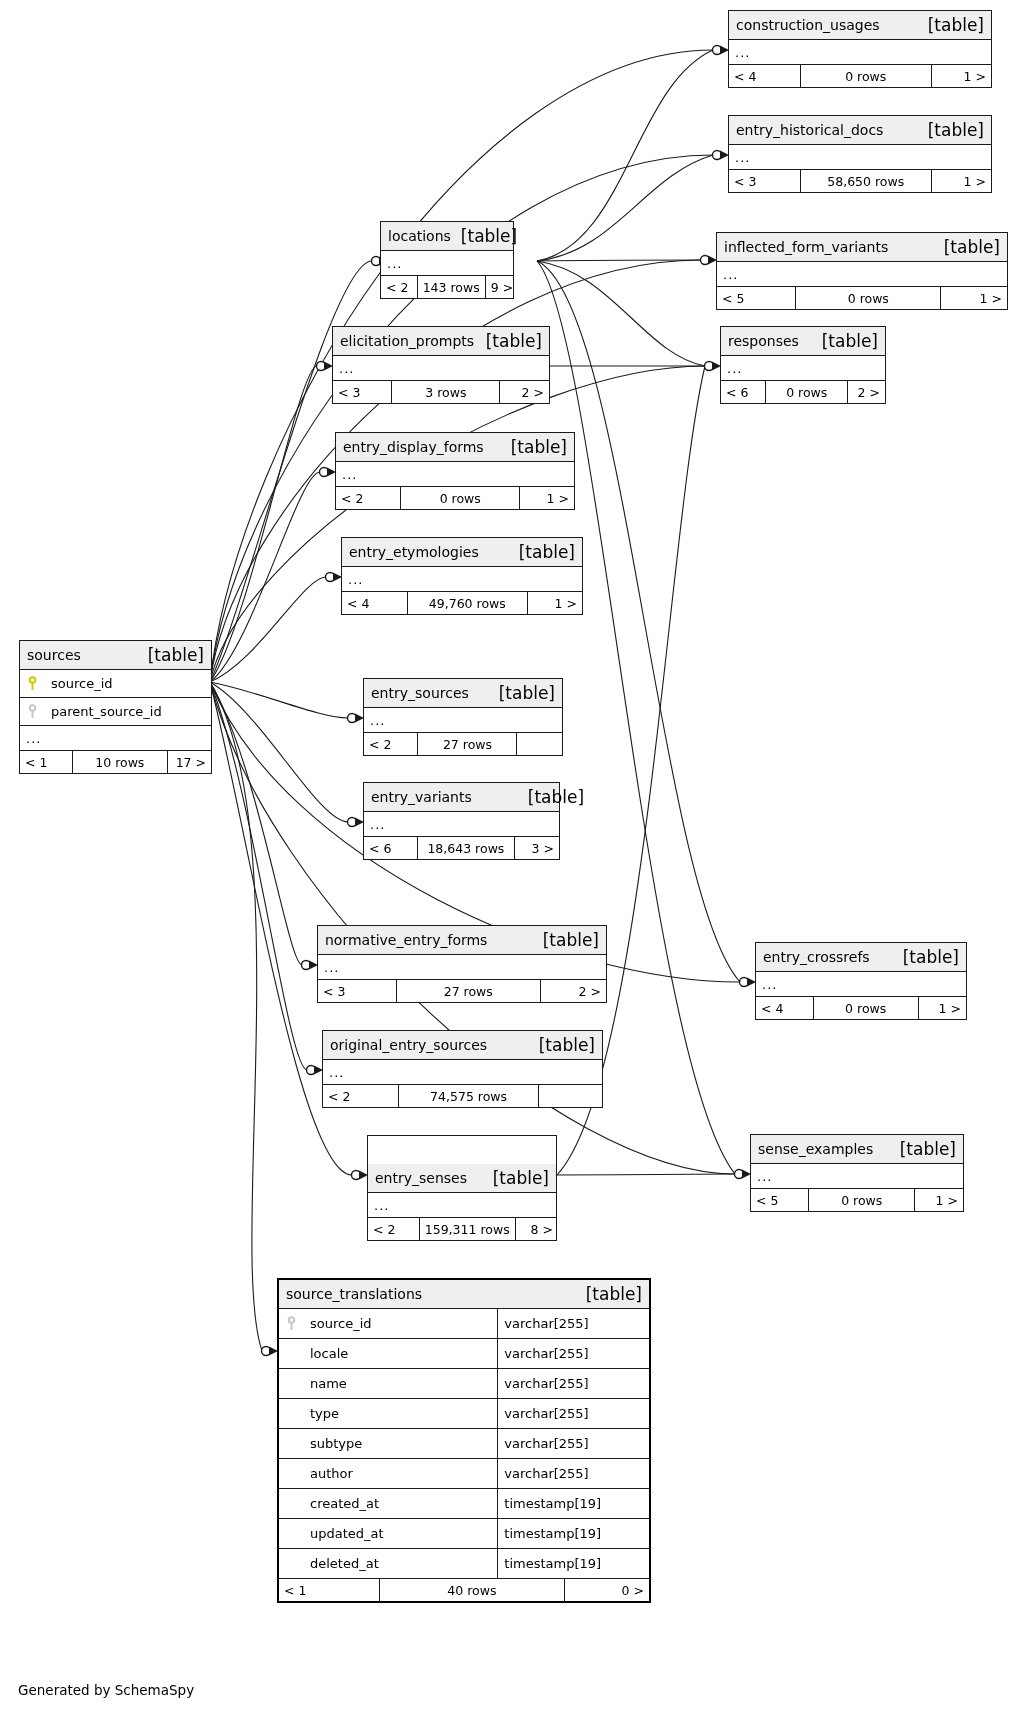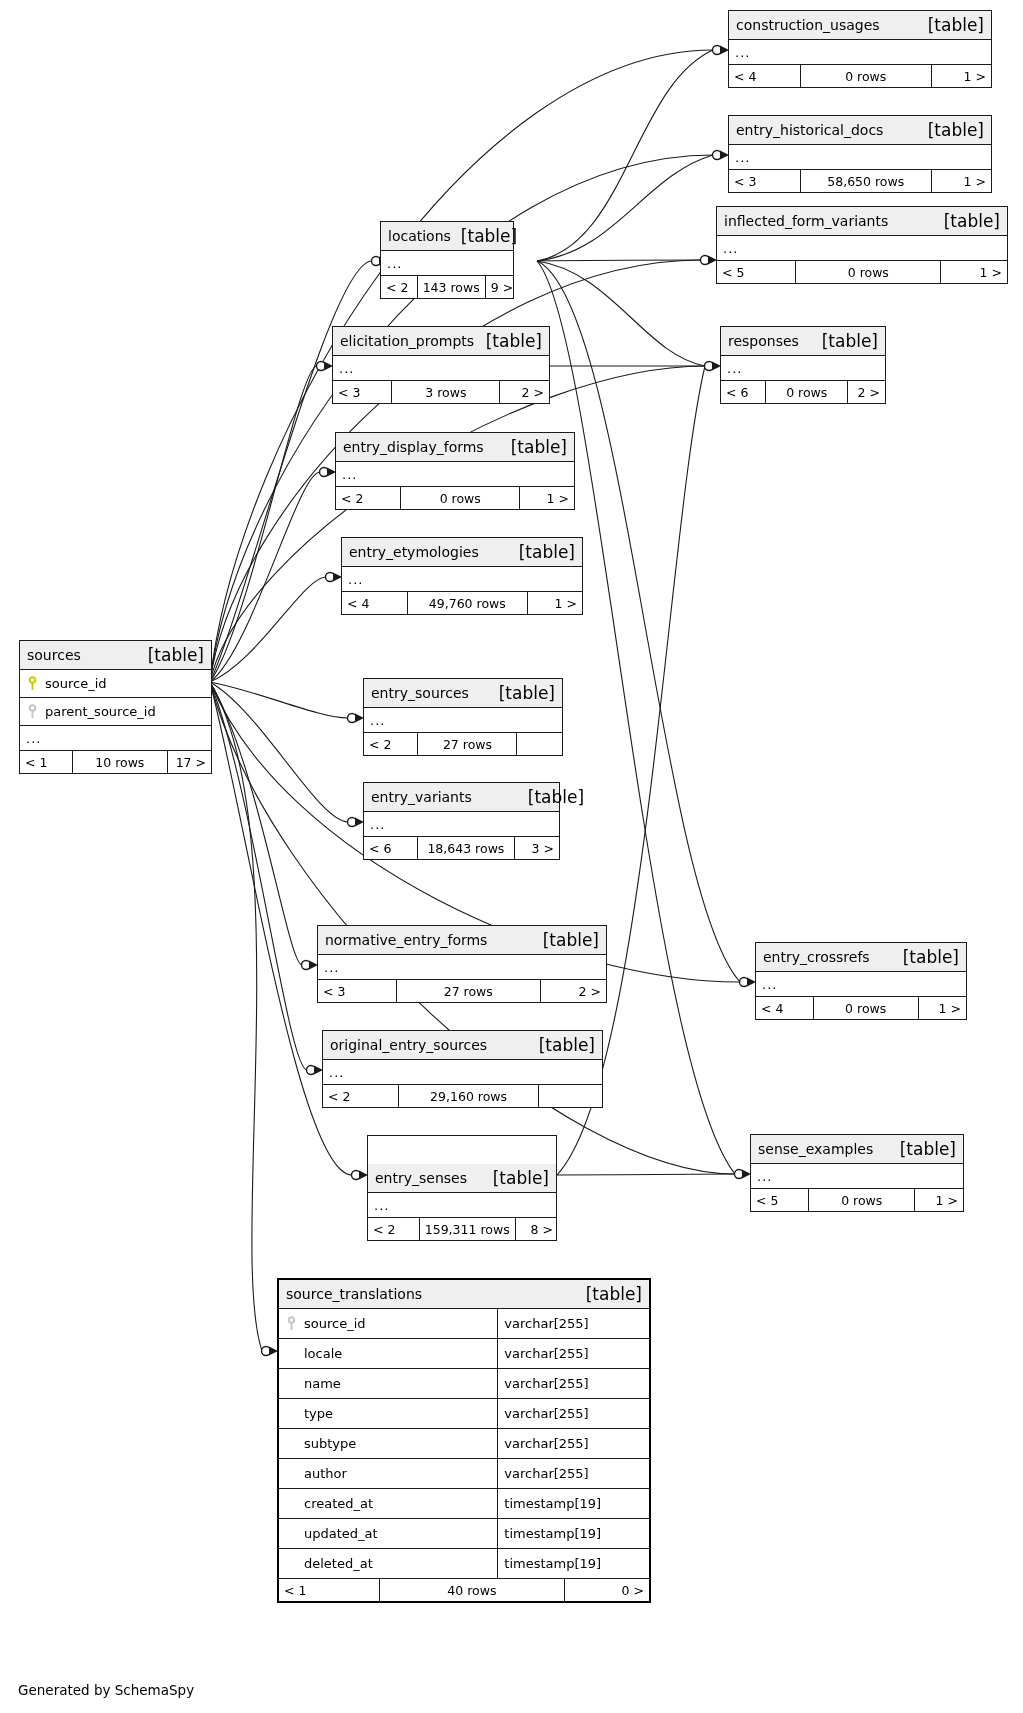--- a/index.html
+++ b/index.html
@@ -7,21 +7,21 @@
   #canvas { position:relative; width:1023px; height:1713px; background:#fff; overflow:hidden; }
   #rel-svg { position:absolute; left:0; top:0; z-index:0; }
   .tbl { position:absolute; z-index:1; background:#fff; border:1.5px solid #1a1a1a; box-sizing:border-box; font-size:13px; }
   .tbl.main { border:2.5px solid #000; }
   .tbl > div + div { border-top:1px solid #1a1a1a; }
   .tbl-header { display:flex; justify-content:space-between; align-items:center; height:28px; background:#efefef; padding:0 7px; box-sizing:border-box; }
   .tbl-name { font-weight:normal; font-size:14px; white-space:nowrap; }
   .tbl-badge { font-size:17px; white-space:nowrap; padding-left:10px; }
   .col-row { display:flex; align-items:stretch; height:28px; box-sizing:border-box; }
   .col-row.tall { height:30px; }
-  .cell-name { flex:1 1 auto; display:flex; align-items:center; gap:7px; padding:0 6px; min-width:0; }
+  .cell-name { flex:1 1 auto; display:flex; align-items:center; gap:13px; padding:0 6px; min-width:0; }
   .cell-type { flex:0 0 41%; display:flex; align-items:center; border-left:1px solid #1a1a1a; padding:0 6px; box-sizing:border-box; white-space:nowrap; }
   .key-slot { width:12px; display:inline-flex; justify-content:center; flex:0 0 12px; }
   .dots-row { height:25px; display:flex; align-items:center; padding:0 6px; box-sizing:border-box; letter-spacing:1px; }
   .tbl-footer { display:flex; align-items:stretch; height:23px; font-size:12.5px; box-sizing:border-box; }
   .fc { display:flex; align-items:center; padding:0 5px; box-sizing:border-box; white-space:nowrap; }
   .fc-parents { flex:0 0 27%; justify-content:flex-start; }
   .fc-rows { flex:1 1 auto; justify-content:center; border-left:1px solid #1a1a1a; }
   .fc-children { flex:0 0 23%; justify-content:flex-end; border-left:1px solid #1a1a1a; }
   #gen-note { position:absolute; left:18px; top:1682px; z-index:1; font-size:13.5px; }
 </style>
@@ -150,21 +150,21 @@
         <span class="tbl-name">locations</span>
         <span class="tbl-badge">[table]</span>
       </div>
       <div class="dots-row">...</div>
       <div class="tbl-footer">
         <span class="fc fc-parents">&lt; 2</span>
         <span class="fc fc-rows">143 rows</span>
         <span class="fc fc-children">9 &gt;</span>
       </div>
     </div>
-    <div class="tbl" style="left: 716px; top: 206px; width: 292px;">
+    <div class="tbl" style="left: 716px; top: 232px; width: 292px;">
       <div class="tbl-header" style="background: rgb(239, 239, 239);">
         <span class="tbl-name">inflected_form_variants</span>
         <span class="tbl-badge">[table]</span>
       </div>
       <div class="dots-row">...</div>
       <div class="tbl-footer">
         <span class="fc fc-parents">&lt; 5</span>
         <span class="fc fc-rows">0 rows</span>
         <span class="fc fc-children">1 &gt;</span>
       </div>
@@ -288,21 +288,21 @@
       </div>
     </div>
     <div class="tbl" style="left: 322px; top: 1030px; width: 281px;">
       <div class="tbl-header" style="background: rgb(239, 239, 239);">
         <span class="tbl-name">original_entry_sources</span>
         <span class="tbl-badge">[table]</span>
       </div>
       <div class="dots-row">...</div>
       <div class="tbl-footer">
         <span class="fc fc-parents">&lt; 2</span>
-        <span class="fc fc-rows">29,160 rows</span>
+        <span class="fc fc-rows">74,575 rows</span>
         <span class="fc fc-children"></span>
       </div>
     </div>
     <div class="tbl" style="left: 755px; top: 942px; width: 212px;">
       <div class="tbl-header" style="background: rgb(239, 239, 239);">
         <span class="tbl-name">entry_crossrefs</span>
         <span class="tbl-badge">[table]</span>
       </div>
       <div class="dots-row">...</div>
       <div class="tbl-footer">

